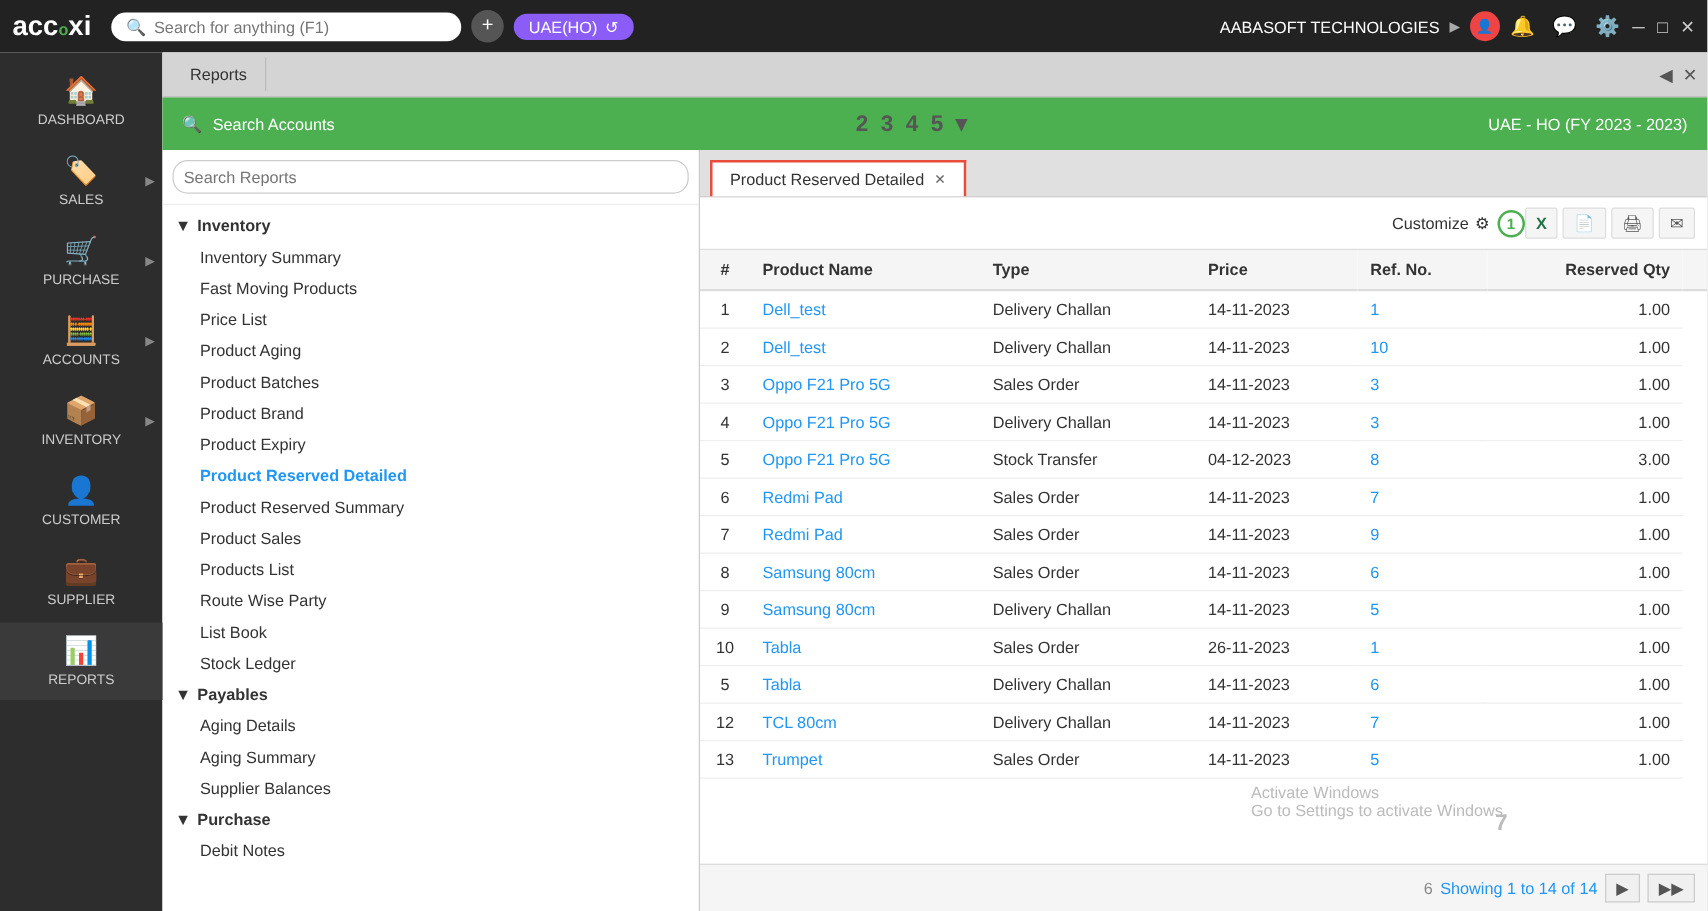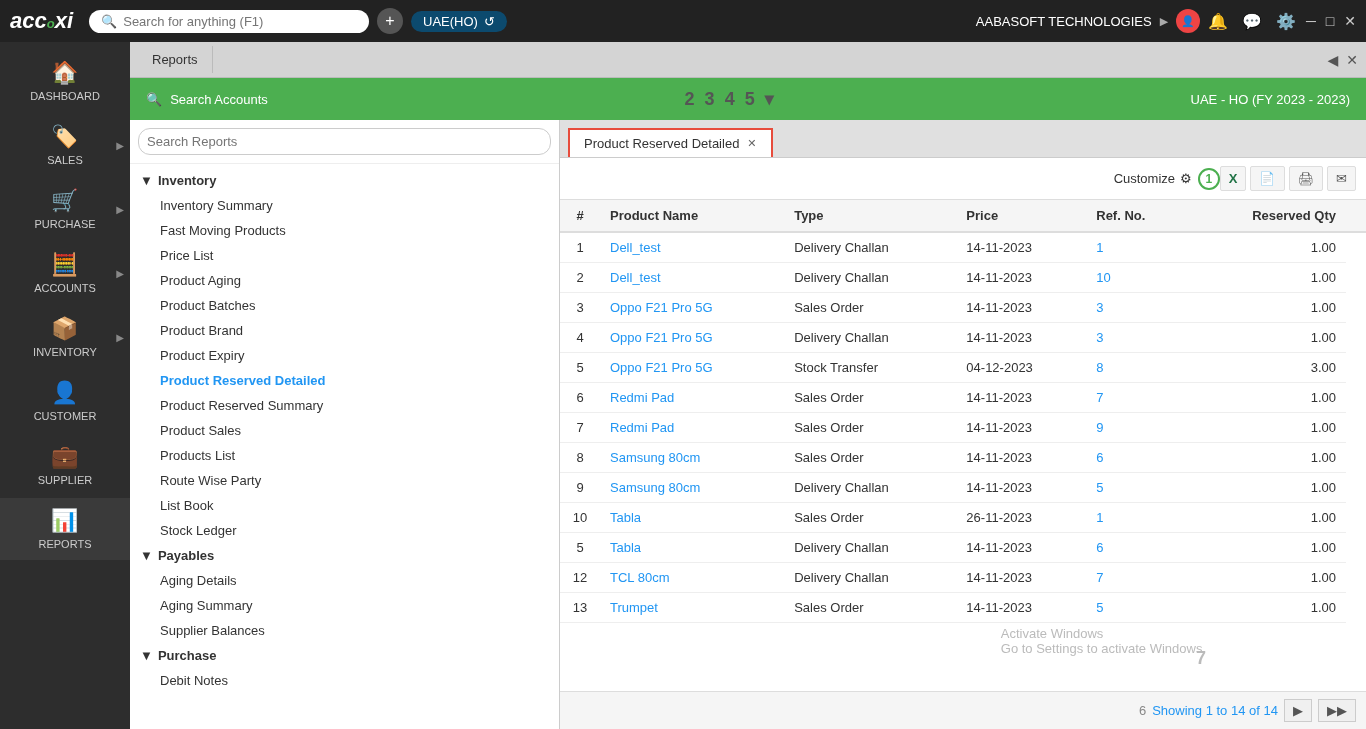--- a/index.html
+++ b/index.html
@@ -1,26 +1,26 @@
 <!DOCTYPE html>
 <html><head>
   <meta charset="utf-8">
   <style>
     * { box-sizing: border-box; margin: 0; padding: 0; font-family: Arial, sans-serif; font-size: 13px; }
     body { background: #f0f0f0; width: 1366px; height: 729px; overflow: hidden; }
 
     
     .topbar { background: #222; height: 42px; display: flex; align-items: center; padding: 0 10px; gap: 8px; }
-    .logo { color: white; font-size: 22px; font-weight: bold; font-style: italic; margin-right: 8px; }
+    .logo { color: white; font-size: 22px; font-weight: bold; margin-right: 8px; }
     .logo span { color: #4caf50; }
     .search-box { background: white; border-radius: 20px; display: flex; align-items: center; padding: 4px 12px; width: 280px; gap: 6px; }
     .search-box input { border: none; outline: none; font-size: 13px; width: 220px; }
     .search-icon { color: #666; }
     .plus-btn { background: #555; color: white; border-radius: 50%; width: 26px; height: 26px; display: flex; align-items: center; justify-content: center; cursor: pointer; font-size: 16px; }
-    .company-pill { background: #0c4a6e; color: white; border-radius: 14px; padding: 3px 12px; display: flex; align-items: center; gap: 6px; }
+    .company-pill { background: #8b5cf6; color: white; border-radius: 14px; padding: 3px 12px; display: flex; align-items: center; gap: 6px; }
     .spacer { flex: 1; }
     .company-name { color: white; font-size: 13px; }
     .topbar-icons { display: flex; gap: 14px; align-items: center; }
     .topbar-icon { color: #ccc; font-size: 16px; cursor: pointer; }
     .user-avatar { background: #e44; border-radius: 50%; width: 24px; height: 24px; display: flex; align-items: center; justify-content: center; color: white; font-size: 11px; }
     .win-btn { color: #ccc; font-size: 14px; cursor: pointer; margin-left: 2px; }
 
     
     .main { display: flex; height: 687px; }
 

